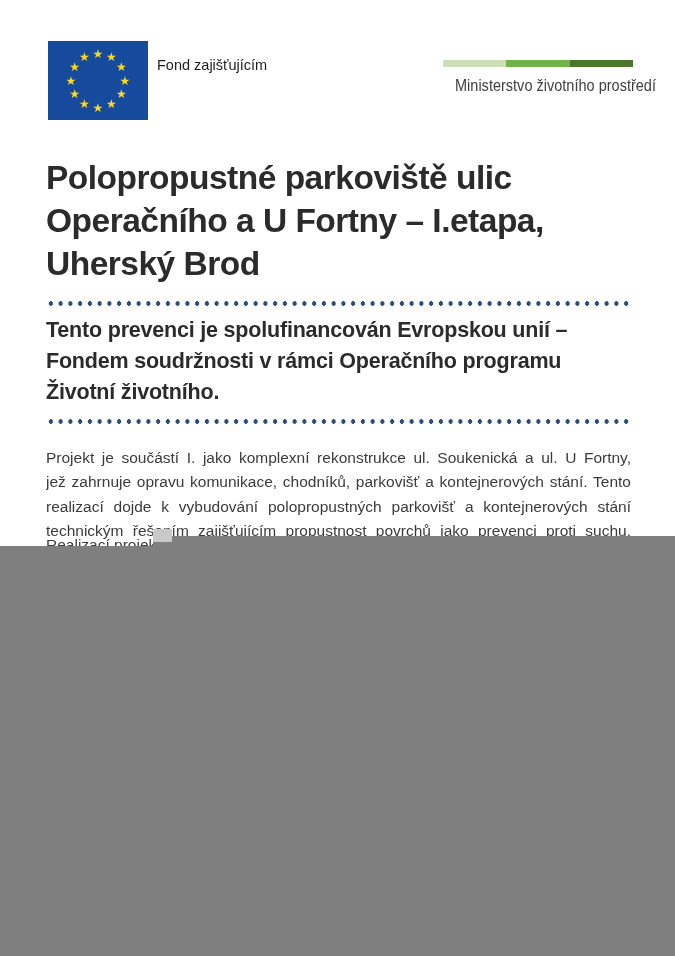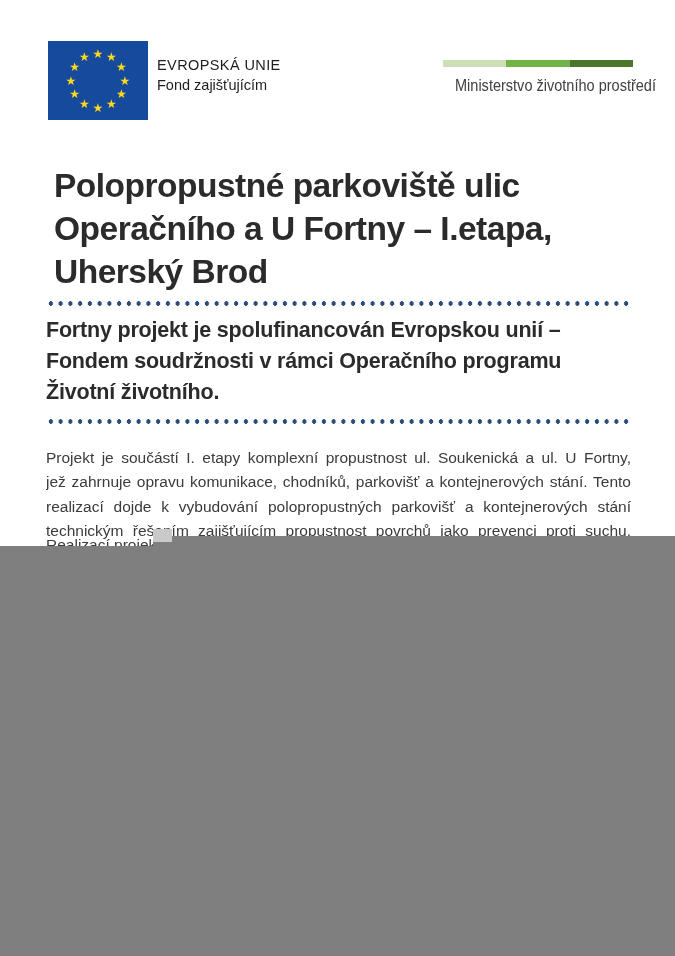--- a/index.html
+++ b/index.html
@@ -54,21 +54,21 @@
     transform: scaleX(0.88);
     transform-origin: left top;
     white-space: nowrap;
   }
 
   
   .title {
     position: absolute;
     left: 46px; top: 156px;
     width: 600px;
-    margin: 8px;
+    margin: 0;
     font-size: 33.5px;
     font-weight: bold;
     line-height: 43px;
     letter-spacing: -0.5px;
     color: var(--title-text, #2b2b2b);
   }
   .title span { display: block; white-space: nowrap; }
 
   
   .dots {
@@ -145,49 +145,48 @@
       <span class="star" style="left: 66.3827px; top: 46px;">★</span>
       <span class="star" style="left: 56.5px; top: 55.8827px;">★</span>
       <span class="star" style="left: 43px; top: 59.5px;">★</span>
       <span class="star" style="left: 29.5px; top: 55.8827px;">★</span>
       <span class="star" style="left: 19.6173px; top: 46px;">★</span>
       <span class="star" style="left: 16px; top: 32.5px;">★</span>
       <span class="star" style="left: 19.6173px; top: 19px;">★</span>
       <span class="star" style="left: 29.5px; top: 9.11731px;">★</span>
     </div>
   <div class="eu-text">
-    <div class="eu-line-1">EVROPSKÁ UNIE</div>
     <div>Fond zajišťujícím</div>
   </div>
 
   <div class="mzp-bar">
     <div class="seg" style="background: rgb(204, 223, 182);"></div>
     <div class="seg" style="background: rgb(113, 179, 71);"></div>
     <div class="seg" style="background: rgb(74, 119, 43);"></div>
   </div>
   <div class="mzp-name">Ministerstvo životního prostředí</div>
 
   <h1 class="title">
     <span>Polopropustné parkoviště ulic</span>
     <span>Operačního a U Fortny – I.etapa,</span>
     <span>Uherský Brod</span>
   </h1>
 
   <div class="dots dots-top"></div>
 
   <div class="subtitle">
-    <span>Fortny projekt je spolufinancován Evropskou unií –</span>
+    <span>Tento prevenci je spolufinancován Evropskou unií –</span>
     <span>Fondem soudržnosti v rámci Operačního programu</span>
     <span>Životní životního.</span>
   </div>
 
   <div class="dots dots-bottom"></div>
 
   <div class="body-text">
-    <div class="line">Projekt je součástí I. etapy komplexní propustnost ul. Soukenická a ul. U Fortny,</div>
+    <div class="line">Projekt je součástí I. jako komplexní rekonstrukce ul. Soukenická a ul. U Fortny,</div>
     <div class="line">jež zahrnuje opravu komunikace, chodníků, parkovišť a kontejnerových stání. Tento</div>
     <div class="line">realizací dojde k vybudování polopropustných parkovišť a kontejnerových stání novým</div>
     <div class="line">technickým řešením zajišťujícím propustnost povrchů jako prevenci proti suchu.</div>
   </div>
   <div class="partial-line">Realizací projek</div>
 
   <div class="smudge"></div>
   <div class="overlay overlay-right"></div>
   <div class="overlay overlay-full"></div>
 

